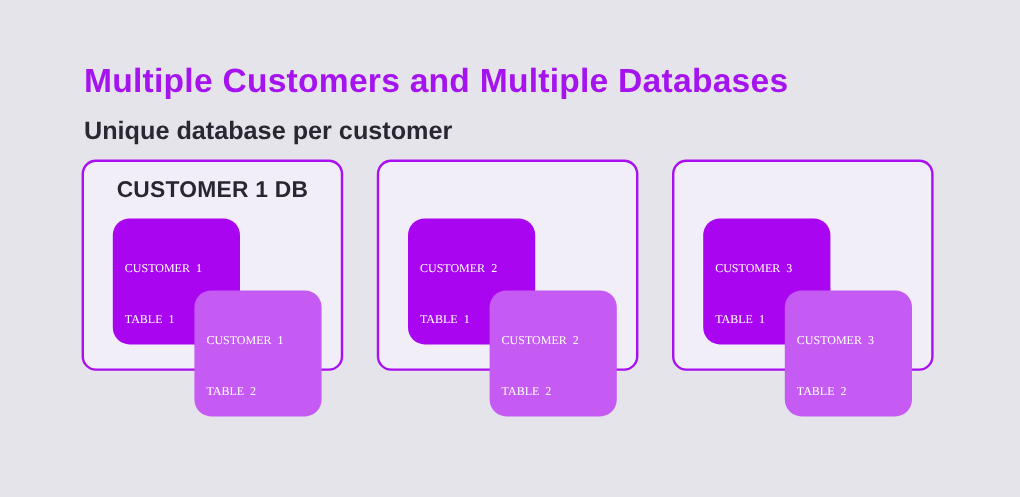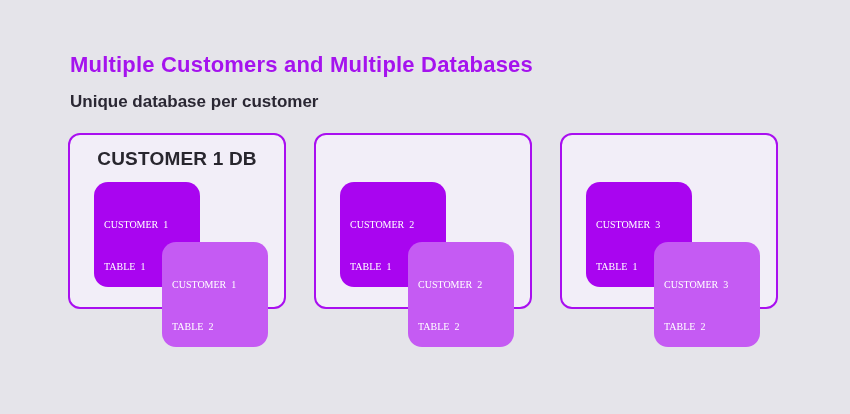--- a/index.html
+++ b/index.html
@@ -14,28 +14,28 @@
     position: relative;
     overflow: hidden;
   }
   .header {
     position: absolute;
     left: 70px;
     top: 52px;
   }
   .main-title {
     margin: 0;
-    font-size: 22px;
+    font-size: 28px;
     font-weight: 700;
     color: #A513EE;
     letter-spacing: 0.2px;
   }
   .subtitle {
     margin: 14px 0 0 0;
-    font-size: 17px;
+    font-size: 21px;
     font-weight: 700;
     color: #2A2733;
   }
   .cards-row {
     position: absolute;
     left: 68px;
     top: 133px;
     display: flex;
     gap: 28px;
   }

